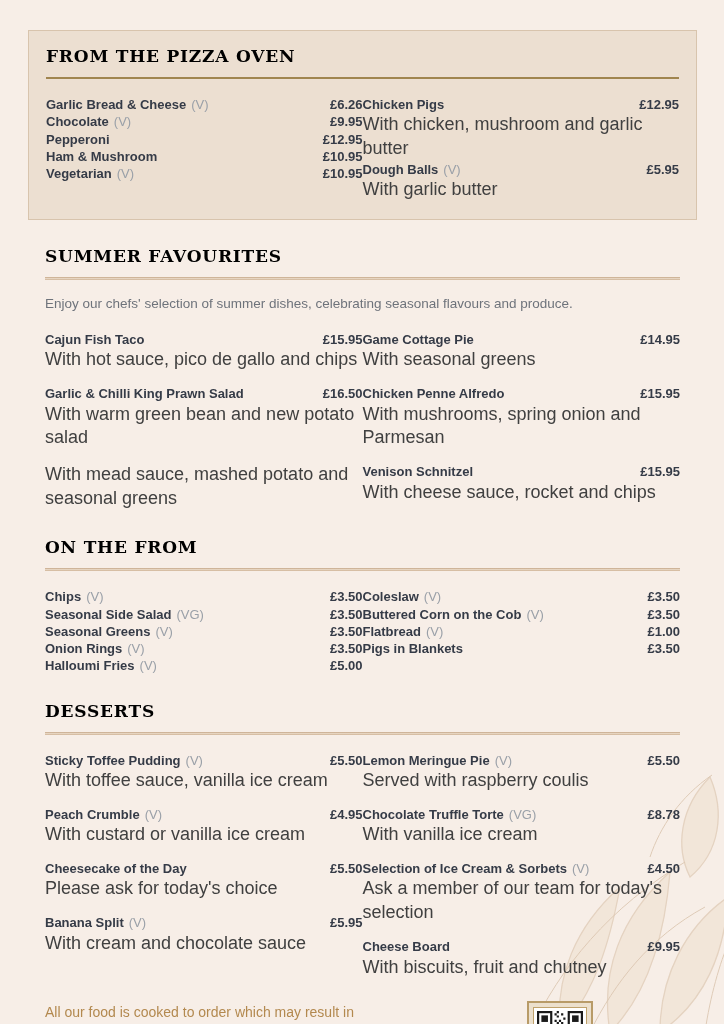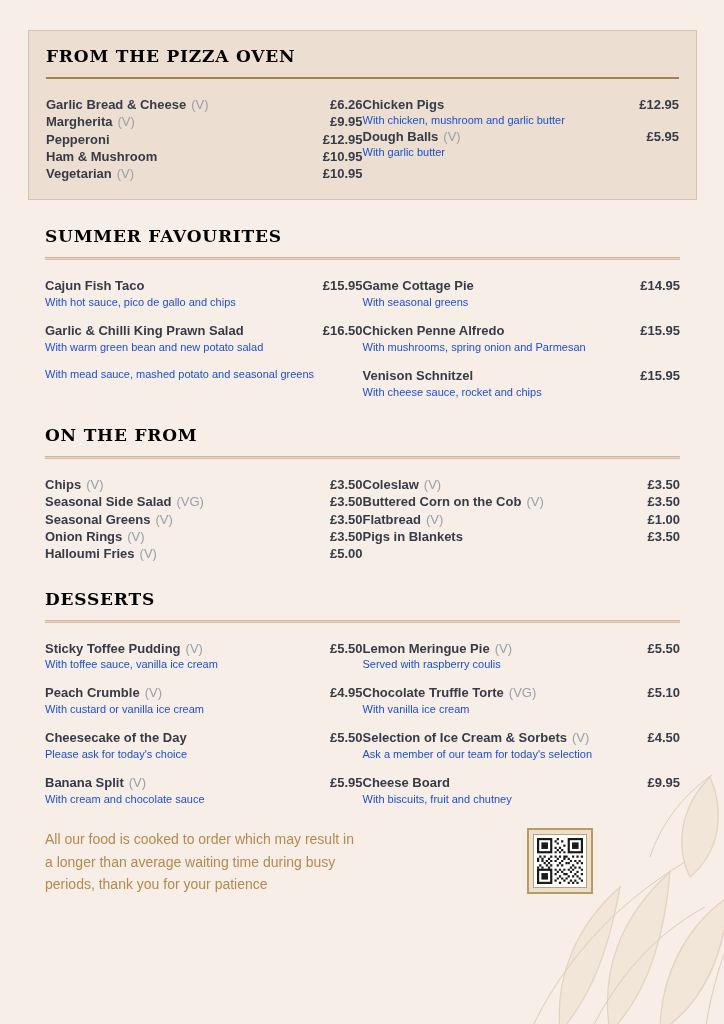--- a/index.html
+++ b/index.html
@@ -36,21 +36,21 @@
 
   .intro { margin: 15px 0 0; font-size: 13.5px; line-height: 1.38; }
   .intro-warm { color: #77695a; }
   .intro-gray { color: #6e737b; }
 
   .cols { margin-top: 17px; display: grid; grid-template-columns: 1fr 1fr; }
   .item-line { display: flex; align-items: baseline; font-size: 13px; line-height: 1.33; }
   .item-name { font-weight: 700; color: #353b47; }
   .item-tag { margin-left: 5px; color: #9aa0a8; }
   .item-price { margin-left: auto; padding-left: 10px; font-weight: 700; color: #353b47; white-space: nowrap; }
-  .item-desc { font-size: 11px; line-height: 1.33; color: #1d4ed8; }
+  .item-desc { font-size: 18px; line-height: 1.33; color: #404040; }
   .list:not(.simple) .item + .item { margin-top: 13px; }
 
   .footer { margin: 22px 17px 0; display: grid; grid-template-columns: 310px 218px 1fr; column-gap: 20px; align-items: start; }
   .footer-note { margin: 0; font-size: 14px; line-height: 1.6; color: #b3894f; }
 
   .qr-frame {
     justify-self: end;
     border: 2px solid #b89b68;
     background: #ece0cd;
     padding: 4px;
@@ -85,21 +85,21 @@
       <div class="list simple">
         <div class="item">
           <div class="item-line">
               <span class="item-name">Garlic Bread &amp; Cheese</span>
               <span class="item-tag">(V)</span>
               <span class="item-price">£6.26</span>
             </div>
         </div>
         <div class="item">
           <div class="item-line">
-              <span class="item-name">Margherita</span>
+              <span class="item-name">Chocolate</span>
               <span class="item-tag">(V)</span>
               <span class="item-price">£9.95</span>
             </div>
         </div>
         <div class="item">
           <div class="item-line">
               <span class="item-name">Pepperoni</span>
               <span class="item-price">£12.95</span>
             </div>
         </div>
@@ -133,20 +133,21 @@
             </div>
           <div class="item-desc">With garlic butter</div>
         </div>
       </div>
     </div>
   </section>
 
   <section class="section">
     <h2 class="section-title">SUMMER FAVOURITES</h2>
     <div class="rule rule-pale"></div>
+    <p class="intro intro-gray">Enjoy our chefs' selection of summer dishes, celebrating seasonal flavours and produce.</p>
     <div class="cols">
       <div class="list">
         <div class="item">
           <div class="item-line">
               <span class="item-name">Cajun Fish Taco</span>
               <span class="item-price">£15.95</span>
             </div>
           <div class="item-desc">With hot sauce, pico de gallo and chips</div>
         </div>
         <div class="item">
@@ -302,21 +303,21 @@
               <span class="item-name">Lemon Meringue Pie</span>
               <span class="item-tag">(V)</span>
               <span class="item-price">£5.50</span>
             </div>
           <div class="item-desc">Served with raspberry coulis</div>
         </div>
         <div class="item">
           <div class="item-line">
               <span class="item-name">Chocolate Truffle Torte</span>
               <span class="item-tag">(VG)</span>
-              <span class="item-price">£5.10</span>
+              <span class="item-price">£8.78</span>
             </div>
           <div class="item-desc">With vanilla ice cream</div>
         </div>
         <div class="item">
           <div class="item-line">
               <span class="item-name">Selection of Ice Cream &amp; Sorbets</span>
               <span class="item-tag">(V)</span>
               <span class="item-price">£4.50</span>
             </div>
           <div class="item-desc">Ask a member of our team for today's selection</div>

